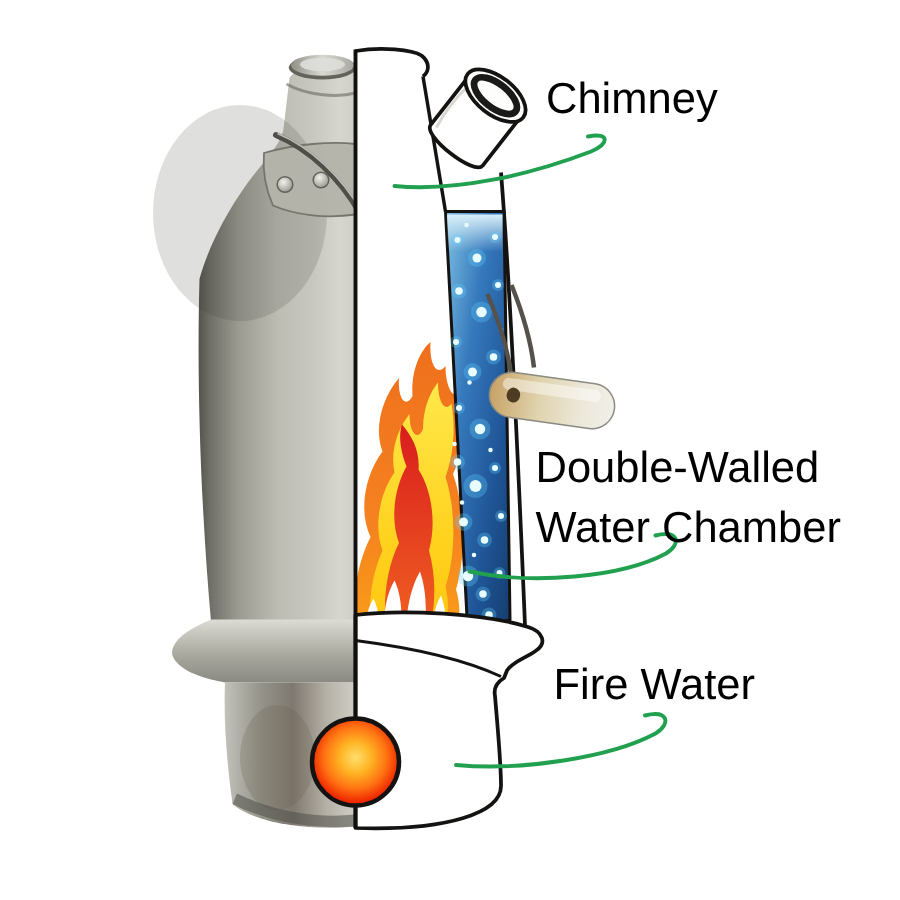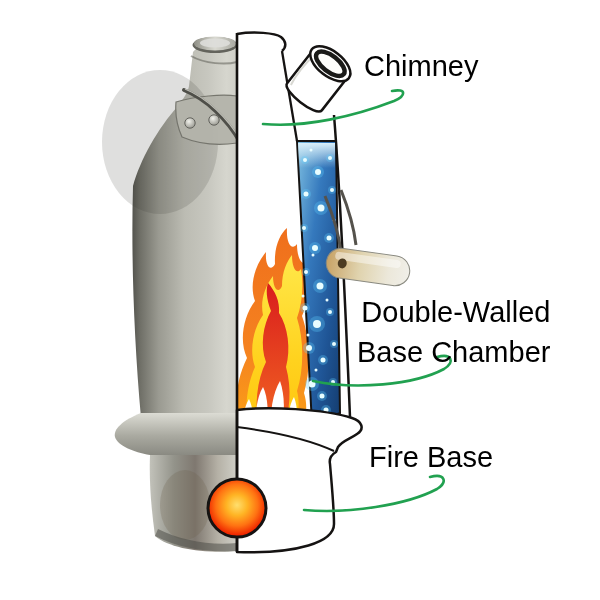--- a/index.html
+++ b/index.html
@@ -1,21 +1,21 @@
 <!DOCTYPE html>
 <html style="--background: #ffffff; --label-text: #000000; --arrow: #21a150; --outline: #151312; --water-top: #8ec8e8; --water-deep: #16417a; --bubble: #d9fbff; --flame-outer: #f58220; --flame-yellow: #ffd21e; --flame-red: #e02218; --glow-center: #ffc83c; --glow-edge: #e32300; --steel-light: #d6d6ce; --steel-dark: #60605a; --handle-wood: #d2b184;"><head>
 <meta charset="utf-8">
 <style>
   html,body{margin:0;padding:0;}
   body{
     width:600px;height:600px;overflow:hidden;
     background:var(--background,#fff);
     font-family:"Liberation Sans", sans-serif;
   }
-  .stage{position:relative;width:600px;height:500px;background:var(--background,#fff);text-align:right;}
+  .stage{position:relative;width:600px;height:500px;background:var(--background,#fff);}
   .stage svg{position:absolute;left:0;top:0;}
   .label{
     position:absolute;
     font-size:29px;line-height:1;
     color:var(--label-text,#000);
     white-space:nowrap;
     letter-spacing:0px;
   }
   .label.two-line{line-height:40px;}
   .arrow{stroke:var(--arrow,#21a150);stroke-width:2.6;fill:none;stroke-linecap:round;}
@@ -249,18 +249,18 @@
     <path class="arrow" d="M263,124 C305,128 355,116 394,101 C406,96 407,88 392,91"></path>
     <path class="arrow" d="M313,381 C355,390 414,385 444,369 C455,362 452,353 437,357"></path>
     <path class="arrow" d="M304,510 C348,514 407,505 437,489 C448,482 445,473 430,477"></path>
   </g>
 </svg>
 
 <div class="label" style="left:364px;top:52px;">Chimney</div>
 
 <div class="label two-line" style="left:357px;top:292px;">
   <div>Double-Walled</div>
-  <div>Base Chamber</div>
+  <div>Water Chamber</div>
 </div>
 
-<div class="label" style="left:369px;top:443px;">Fire Base</div>
+<div class="label" style="left:369px;top:443px;">Fire Water</div>
 
 </div>
 
 </body></html>

